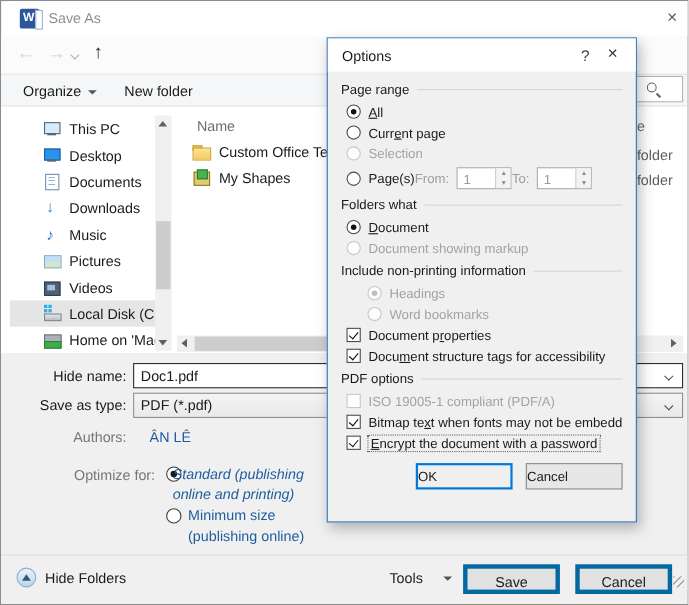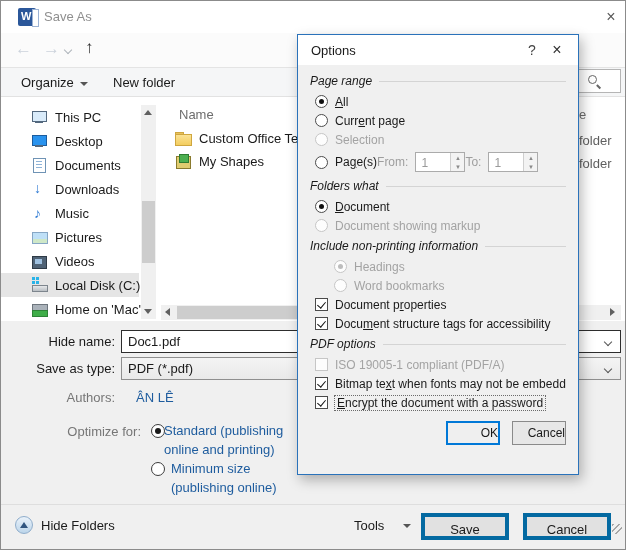--- a/index.html
+++ b/index.html
@@ -31,21 +31,21 @@
 
   
   .toolrow { position:absolute; left:0; top:66px; width:100%; height:30px; background:#f5f6f7; border-top:1px solid #e4e4e4; border-bottom:1px solid #e2e2e2; }
   .organize { position:absolute; left:20px; top:7px; }
   .tri-dn { display:inline-block; width:0; height:0; border-left:4px solid transparent; border-right:4px solid transparent; border-top:4px solid #555; margin-left:6px; vertical-align:middle; }
   .newfolder { position:absolute; left:112px; top:7px; }
   .help-icon { position:absolute; right:14px; top:6px; width:17px; height:17px; border-radius:50%; background:#1673c5; color:#fff; font-size:11px; font-weight:bold; text-align:center; line-height:17px; }
 
   
   .content { position:absolute; left:0; top:96px; width:100%; height:224px; background:#fff; }
-  .sidebar { position:absolute; left:0; top:8px; width:138px; }
+  .sidebar { position:absolute; left:8px; top:8px; width:138px; }
   .side-item { height:24px; display:flex; align-items:center; padding-left:30px; white-space:nowrap; }
   .side-item.child { }
   .side-item.selected { background:#e5e5e5; }
   .side-item .lbl { margin-left:8px; }
 
   
   .vscroll { position:absolute; left:140px; top:8px; width:15px; height:214px; background:#f0f0f0; }
   .vs-up { position:absolute; left:3px; top:5px; width:0; height:0; border-left:4px solid transparent; border-right:4px solid transparent; border-bottom:5px solid #606060; }
   .vs-dn { position:absolute; left:3px; bottom:5px; width:0; height:0; border-left:4px solid transparent; border-right:4px solid transparent; border-top:5px solid #606060; }
   .vs-thumb { position:absolute; left:1px; top:96px; width:13px; height:62px; background:#cdcdcd; }
@@ -85,42 +85,42 @@
   .btn-save { left:420px; } .btn-cancel-main { left:522px; }
   .grip { position:absolute; right:3px; bottom:3px; width:10px; height:10px; background:repeating-linear-gradient(135deg,#a6a6a6 0 1.5px,transparent 1.5px 4.5px); }
 
   
   .dialog { position:absolute; left:296px; top:33px; width:282px; height:441px; background:#f0f0f0; border:1px solid #2a72ba; box-shadow:3px 5px 12px rgba(0,0,0,0.28); z-index:20; }
   .dlg-title { height:30px; background:#fff; display:flex; align-items:center; padding:0 8px 0 13px; }
   .dlg-title .t { flex:1; }
   .dlg-help { width:24px; text-align:center; color:#444; font-size:14px; }
   .dlg-close { width:26px; text-align:center; color:#333; font-size:16px; }
   .dlg-body { padding:5px 12px 0 12px; font-size:12px; }
-  .opt-header { display:flex; align-items:center; height:22px; white-space:nowrap;font-style:italic; }
+  .opt-header { display:flex; align-items:center; height:22px; white-space:nowrap; }
   .opt-header .line { flex:1; height:1px; background:#d4d4d4; margin-left:7px; }
   .opt-row { display:flex; align-items:center; height:19px; padding-left:5px; white-space:nowrap; overflow:hidden; }
   .opt-row.pages { height:26px; }
   .opt-row.indent { padding-left:24px; }
   .opt-row .opt-label { margin-left:7px; }
   .opt-row.disabled { color:#a3a3a3; }
   .opt-label.focus { outline:1px dotted #6a6a6a; padding:0 2px; }
   .radio { position:relative; width:13px; height:13px; border:1px solid #4b4b4b; border-radius:50%; background:#fff; flex:0 0 13px; }
   .radio.checked::after { content:""; position:absolute; left:3px; top:3px; width:5px; height:5px; border-radius:50%; background:#111; }
   .checkbox { position:relative; width:13px; height:13px; border:1px solid #4b4b4b; background:#fff; flex:0 0 13px; }
   .checkbox.checked::after { content:""; position:absolute; left:3px; top:1px; width:4px; height:7px; border-right:1.7px solid #111; border-bottom:1.7px solid #111; transform:rotate(40deg); }
   .opt-row.disabled .radio, .opt-row.disabled .checkbox { border-color:#c6c6c6; background:#fdfdfd; }
   .opt-row.disabled .radio.checked::after { background:#bdbdbd; }
   .mini-label { color:#9e9e9e; }
   .spin { display:inline-flex; width:50px; height:20px; border:1px solid #ababab; background:#fff; margin-left:7px; }
   .spin .val { flex:1; color:#9a9a9a; padding:3px 0 0 5px; }
   .spin .btns { width:14px; border-left:1px solid #cfcfcf; display:flex; flex-direction:column; background:#f3f3f3; }
   .spin .sb { flex:1; display:flex; align-items:center; justify-content:center; }
   .spin .sb span { font-size:6px; color:#8a8a8a; line-height:6px; }
   .dlg-btns { display:flex; justify-content:flex-end; margin-top:9px; padding-right:0; }
-  .dlg-btn { width:54px; height:24px; background:#e7e7e7; border:1px solid #8a8a8a; text-align:right; line-height:22px; font-size:12px; }
+  .dlg-btn { width:88px; height:24px; background:#e7e7e7; border:1px solid #8a8a8a; text-align:left; line-height:22px; font-size:12px; }
   .dlg-btn.default { border:2px solid #0078d7; line-height:20px; margin-right:12px; background:#efefef; }
 
   
   .ic { position:relative; display:inline-block; width:16px; height:16px; flex:0 0 16px; }
   .ic-pc::before,.ic-desktop::before { content:""; position:absolute; left:1px; top:2px; width:13px; height:9px; border:1px solid #53687e; background:#d9ebfa; }
   .ic-desktop::before { background:#2a93ee; border-color:#1b5c9e; }
   .ic-pc::after,.ic-desktop::after { content:""; position:absolute; left:4px; top:12px; width:8px; height:2px; background:#53687e; }
   .ic-document::before { content:""; position:absolute; left:2px; top:1px; width:11px; height:13px; border:1px solid #6f93b5; background:#fff; }
   .ic-document::after { content:""; position:absolute; left:5px; top:4px; width:6px; height:8px; background:repeating-linear-gradient(#8fb4d8 0 1px,transparent 1px 3px); }
   .ic-download::before { content:"↓"; position:absolute; left:3px; top:-1px; font-size:14px; font-weight:bold; color:#2f7bd4; }
@@ -246,21 +246,21 @@
     <div class="flabel" style="left:2px; top:40px;">Save as type:</div>
     <div class="savetype-combo">
       <span>PDF (*.pdf)</span>
       <span class="combo-chev"></span>
     </div>
     <div class="flabel gray" style="left:2px; top:69px;">Authors:</div>
     <div class="authors-val">ÂN LÊ</div>
 
     <div class="flabel gray" style="left:28px; top:103px;">Optimize for:</div>
     <span class="opt-radio-main sel" style="left:150px; top:103px;"></span>
-    <div class="blue2" style="left:163px; top:100px;">
+    <div class="blue2" style="left:156px; top:100px;font-style:italic;">
       <div>Standard (publishing</div>
       <div>online and printing)</div>
     </div>
     <span class="opt-radio-main" style="left:150px; top:141px;"></span>
     <div class="blue2" style="left:170px; top:138px;">
       <div>Minimum size</div>
       <div>(publishing online)</div>
     </div>
   </div>
 

